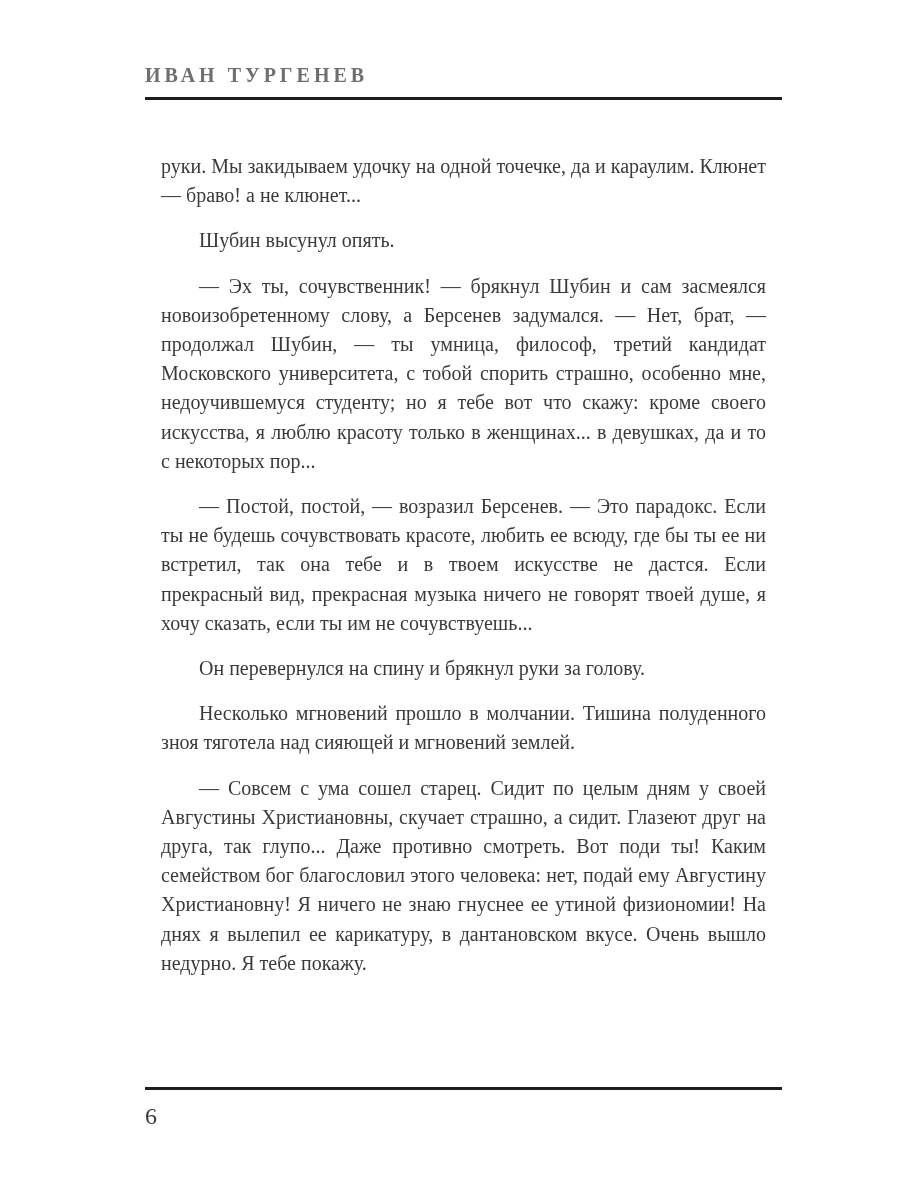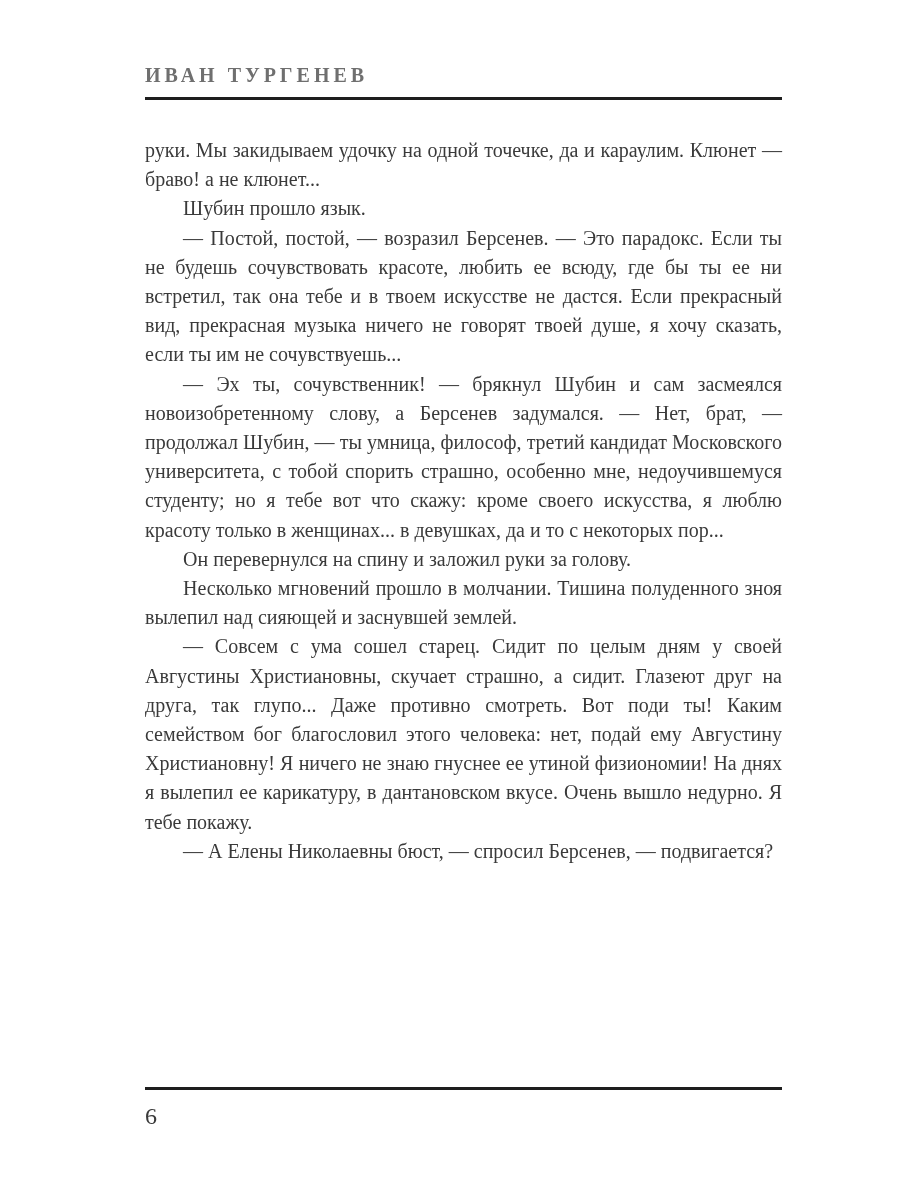--- a/index.html
+++ b/index.html
@@ -40,21 +40,21 @@
     right: 138px;
     top: 136px;
     font-size: 20px;
     line-height: 29.2px;
     color: #3a3a3a;
     text-align: justify;
     hyphens: auto;
     -webkit-hyphens: auto;
   }
   .text-block p {
-    margin: 0;
+    margin: 16px;
     padding: 0;
     text-indent: 38px;
   }
   .text-block p.continuation {
     text-indent: 0;
   }
   .page-footer {
     position: absolute;
     left: 145px;
     right: 138px;
@@ -71,27 +71,26 @@
 
 <div class="page">
 
   <header class="page-header">
     <div class="author-name">ИВАН ТУРГЕНЕВ</div>
     <div class="rule"></div>
   </header>
 
   <main class="text-block">
     <p class="continuation">руки. Мы закидываем удочку на одной точечке, да и караулим. Клюнет — браво! а не клюнет...</p>
-    <p>Шубин прошло язык.</p>
+    <p>Шубин высунул опять.</p>
+    <p>— Эх ты, сочувственник! — брякнул Шубин и сам засмеялся новоизобретенному слову, а Берсенев задумался. — Нет, брат, — продолжал Шубин, — ты умница, философ, третий кандидат Московского университета, с тобой спорить страшно, особенно мне, недоучившемуся студенту; но я тебе вот что скажу: кроме своего искусства, я люблю красоту только в женщинах... в девушках, да и то с некоторых пор...</p>
     <p>— Постой, постой, — возразил Берсенев. — Это парадокс. Если ты не будешь сочувствовать красоте, любить ее всюду, где бы ты ее ни встретил, так она тебе и в твоем искусстве не дастся. Если прекрасный вид, прекрасная музыка ничего не говорят твоей душе, я хочу сказать, если ты им не сочувствуешь...</p>
-    <p>— Эх ты, сочувственник! — брякнул Шубин и сам засмеялся новоизобретенному слову, а Берсенев задумался. — Нет, брат, — продолжал Шубин, — ты умница, философ, третий кандидат Московского университета, с тобой спорить страшно, особенно мне, недоучившемуся студенту; но я тебе вот что скажу: кроме своего искусства, я люблю красоту только в женщинах... в девушках, да и то с некоторых пор...</p>
-    <p>Он перевернулся на спину и заложил руки за голову.</p>
-    <p>Несколько мгновений прошло в молчании. Тишина полуденного зноя вылепил над сияющей и заснувшей землей.</p>
+    <p>Он перевернулся на спину и брякнул руки за голову.</p>
+    <p>Несколько мгновений прошло в молчании. Тишина полуденного зноя тяготела над сияющей и мгновений землей.</p>
     <p>— Совсем с ума сошел старец. Сидит по целым дням у своей Августины Христиановны, скучает страшно, а сидит. Глазеют друг на друга, так глупо... Даже противно смотреть. Вот поди ты! Каким семейством бог благословил этого человека: нет, подай ему Августину Христиановну! Я ничего не знаю гнуснее ее утиной физиономии! На днях я вылепил ее карикатуру, в дантановском вкусе. Очень вышло недурно. Я тебе покажу.</p>
-    <p>— А Елены Николаевны бюст, — спросил Берсенев, — подвигается?</p>
   </main>
 
   <footer class="page-footer">
     <div class="rule"></div>
     <div class="page-number">6</div>
   </footer>
 
 </div>
 
 </body></html>

